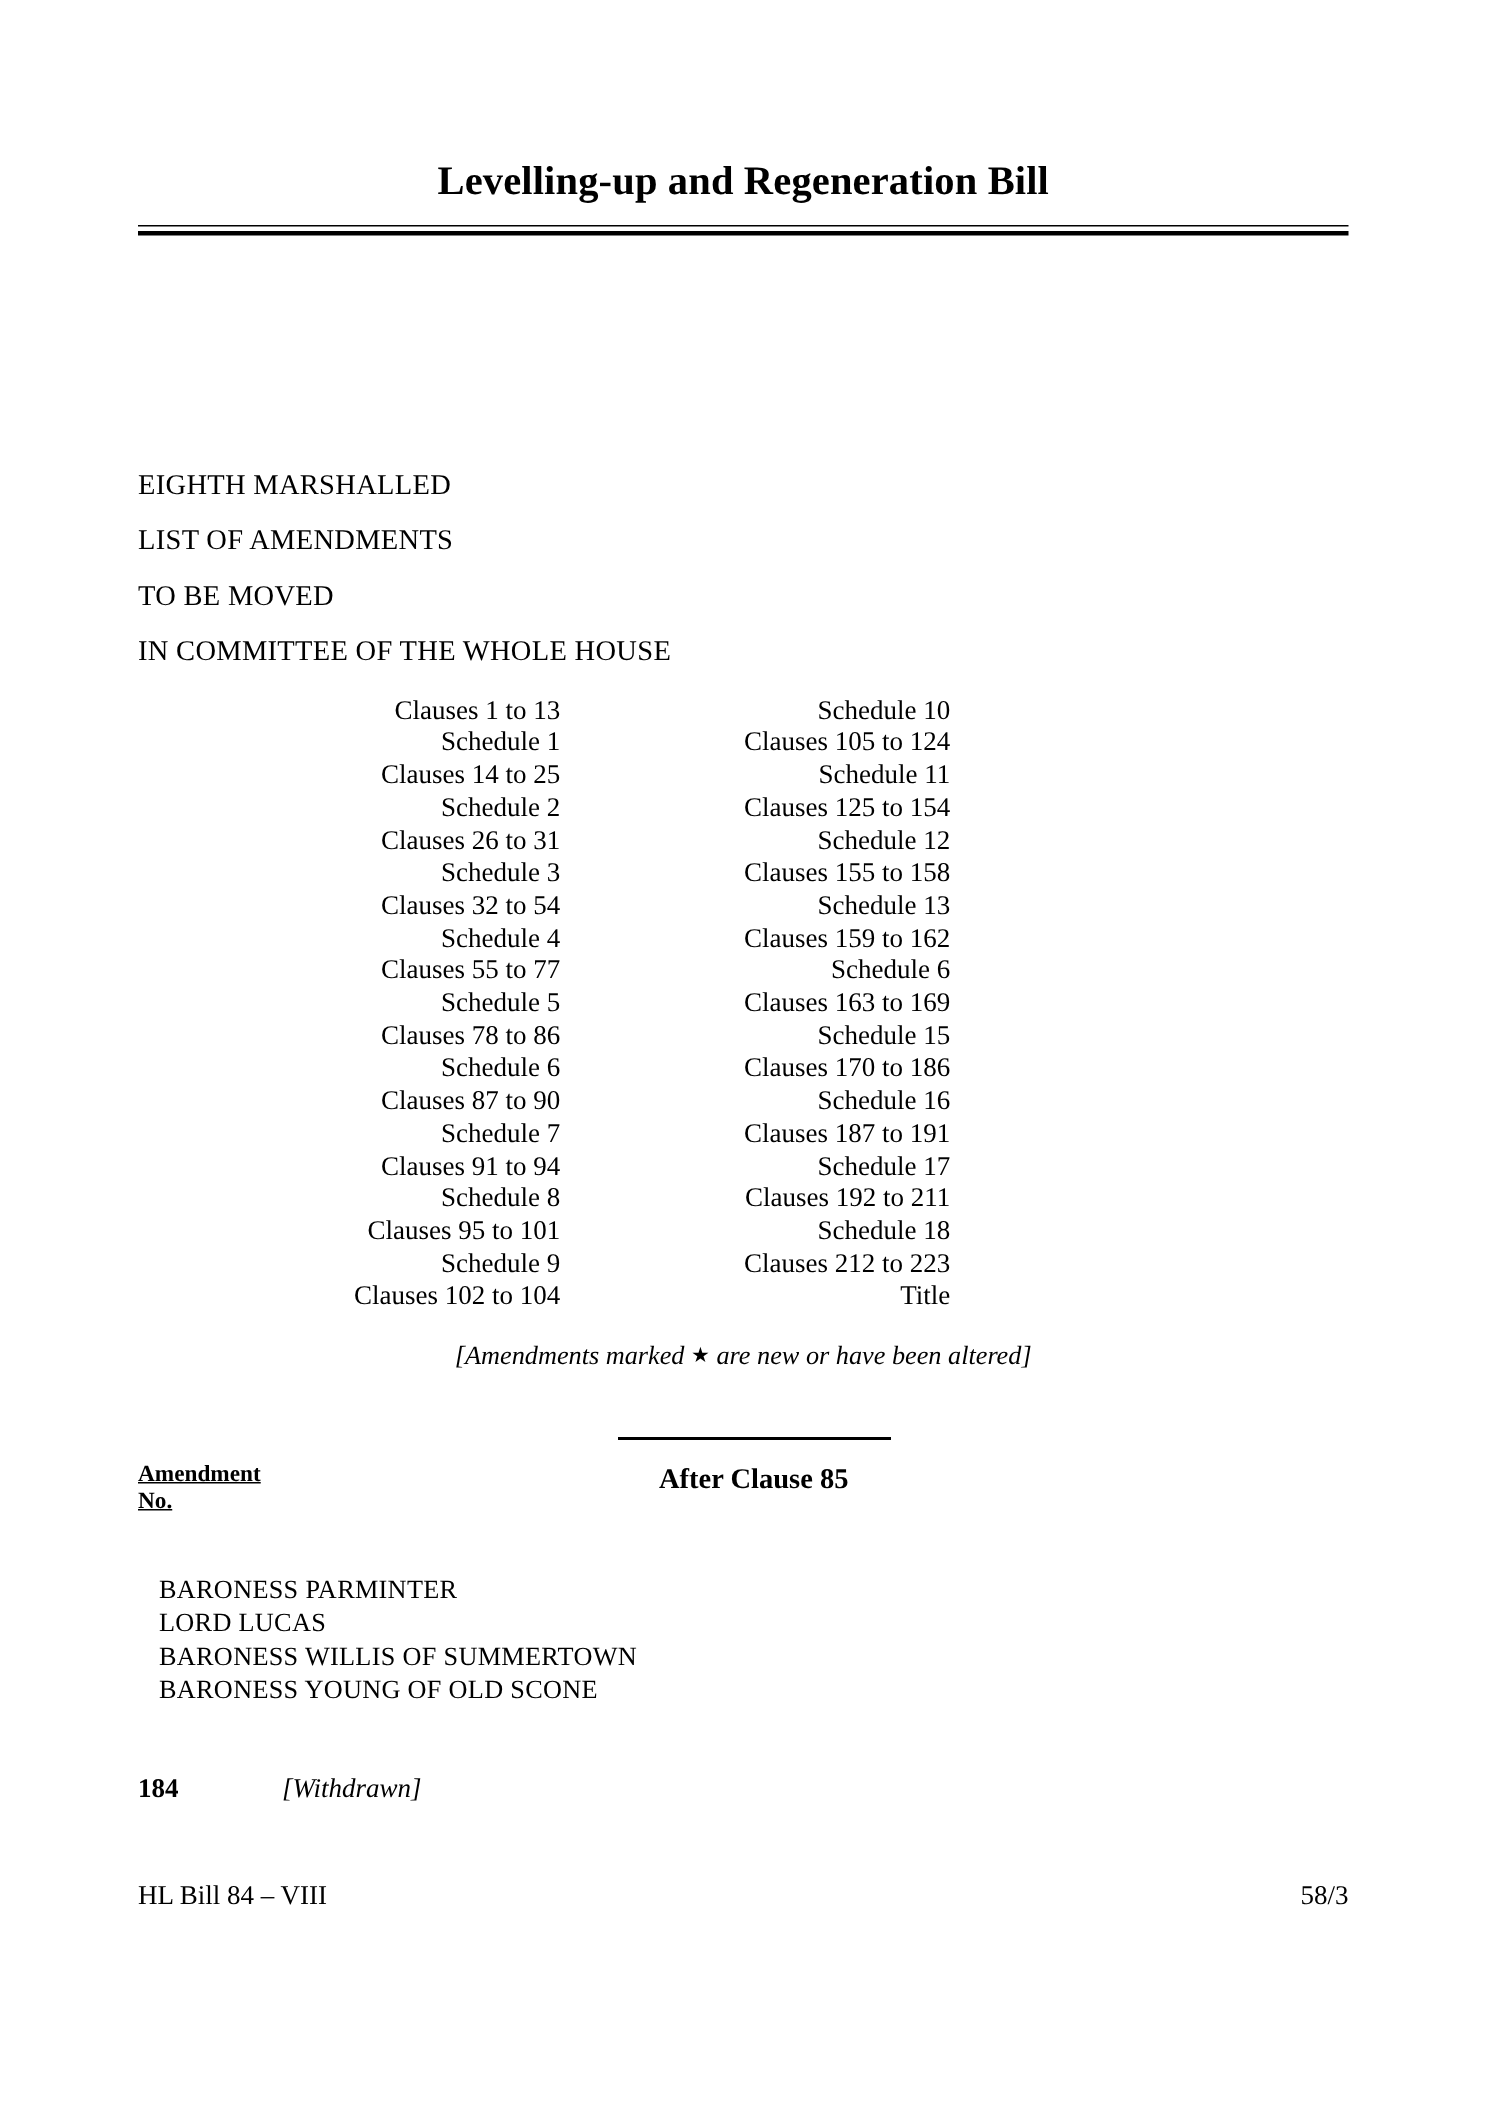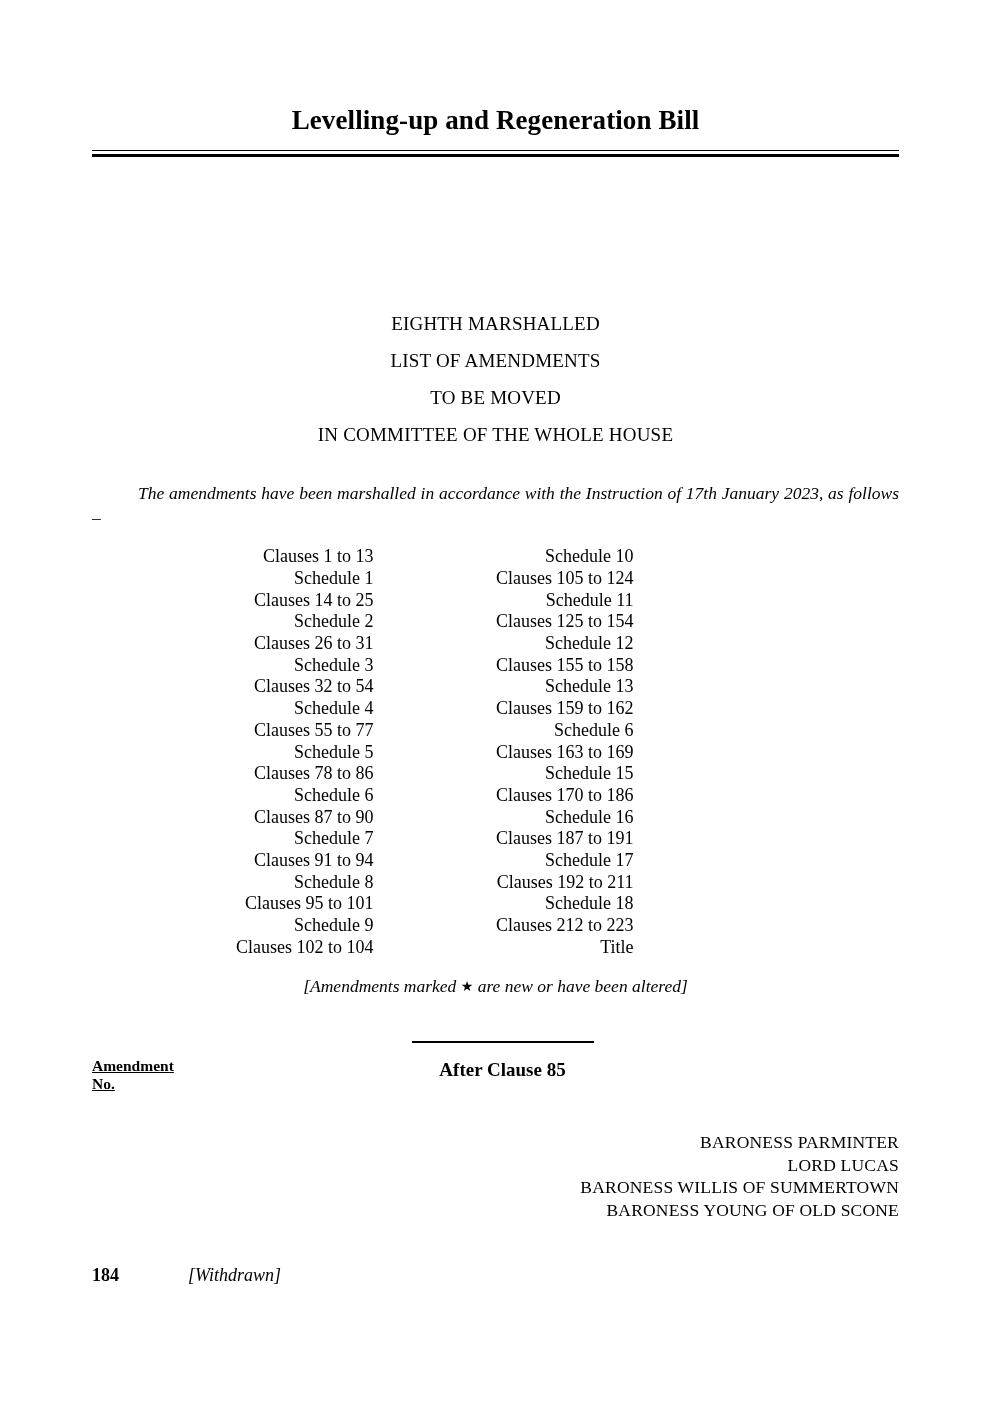--- a/index.html
+++ b/index.html
@@ -49,21 +49,20 @@
   }
   .rule-double .thick {
     height: 3px;
     background: #000;
     width: 100%;
   }
 
   
   .heading-block {
     margin-top: 148px;
-    text-align: center;
   }
   .heading-line {
     font-size: 19px;
     line-height: 37px;
     letter-spacing: 0.2px;
   }
 
   
   .instruction {
     margin-top: 28px;
@@ -137,21 +136,21 @@
   .after-clause {
     text-align: center;
     font-weight: bold;
     font-size: 19px;
     padding-left: 14px;
     padding-top: 2px;
   }
 
   
   .sponsors {
-    text-align: right;
+    text-align: left;
     margin-top: 28px;
     padding-left: 14px;
   }
   .sponsor-line {
     font-size: 17.5px;
     line-height: 22.5px;
     letter-spacing: 0.2px;
   }
 
   
@@ -200,21 +199,20 @@
     <div class="thick"></div>
   </div>
 
   <div class="heading-block">
     <div class="heading-line">EIGHTH MARSHALLED</div>
     <div class="heading-line">LIST OF AMENDMENTS</div>
     <div class="heading-line">TO BE MOVED</div>
     <div class="heading-line">IN COMMITTEE OF THE WHOLE HOUSE</div>
   </div>
 
-  <p class="instruction">The amendments have been marshalled in accordance with the Instruction of 17th January 2023, as follows –</p>
 
   <div class="columns">
     <div class="col col-left">
       <div class="col-item">Clauses 1 to 13</div>
       <div class="col-item">Schedule 1</div>
       <div class="col-item">Clauses 14 to 25</div>
       <div class="col-item">Schedule 2</div>
       <div class="col-item">Clauses 26 to 31</div>
       <div class="col-item">Schedule 3</div>
       <div class="col-item">Clauses 32 to 54</div>
@@ -278,14 +276,18 @@
     <div class="sponsor-line">LORD LUCAS</div>
     <div class="sponsor-line">BARONESS WILLIS OF SUMMERTOWN</div>
     <div class="sponsor-line">BARONESS YOUNG OF OLD SCONE</div>
   </div>
 
   <div class="amendment-entry">
     <span class="num">184</span>
     <span class="status">[Withdrawn]</span>
   </div>
 
+  <div class="footer">
+    <span>HL Bill 84 – VIII</span>
+    <span>58/3</span>
+  </div>
 
 </div>
 
 </body></html>

